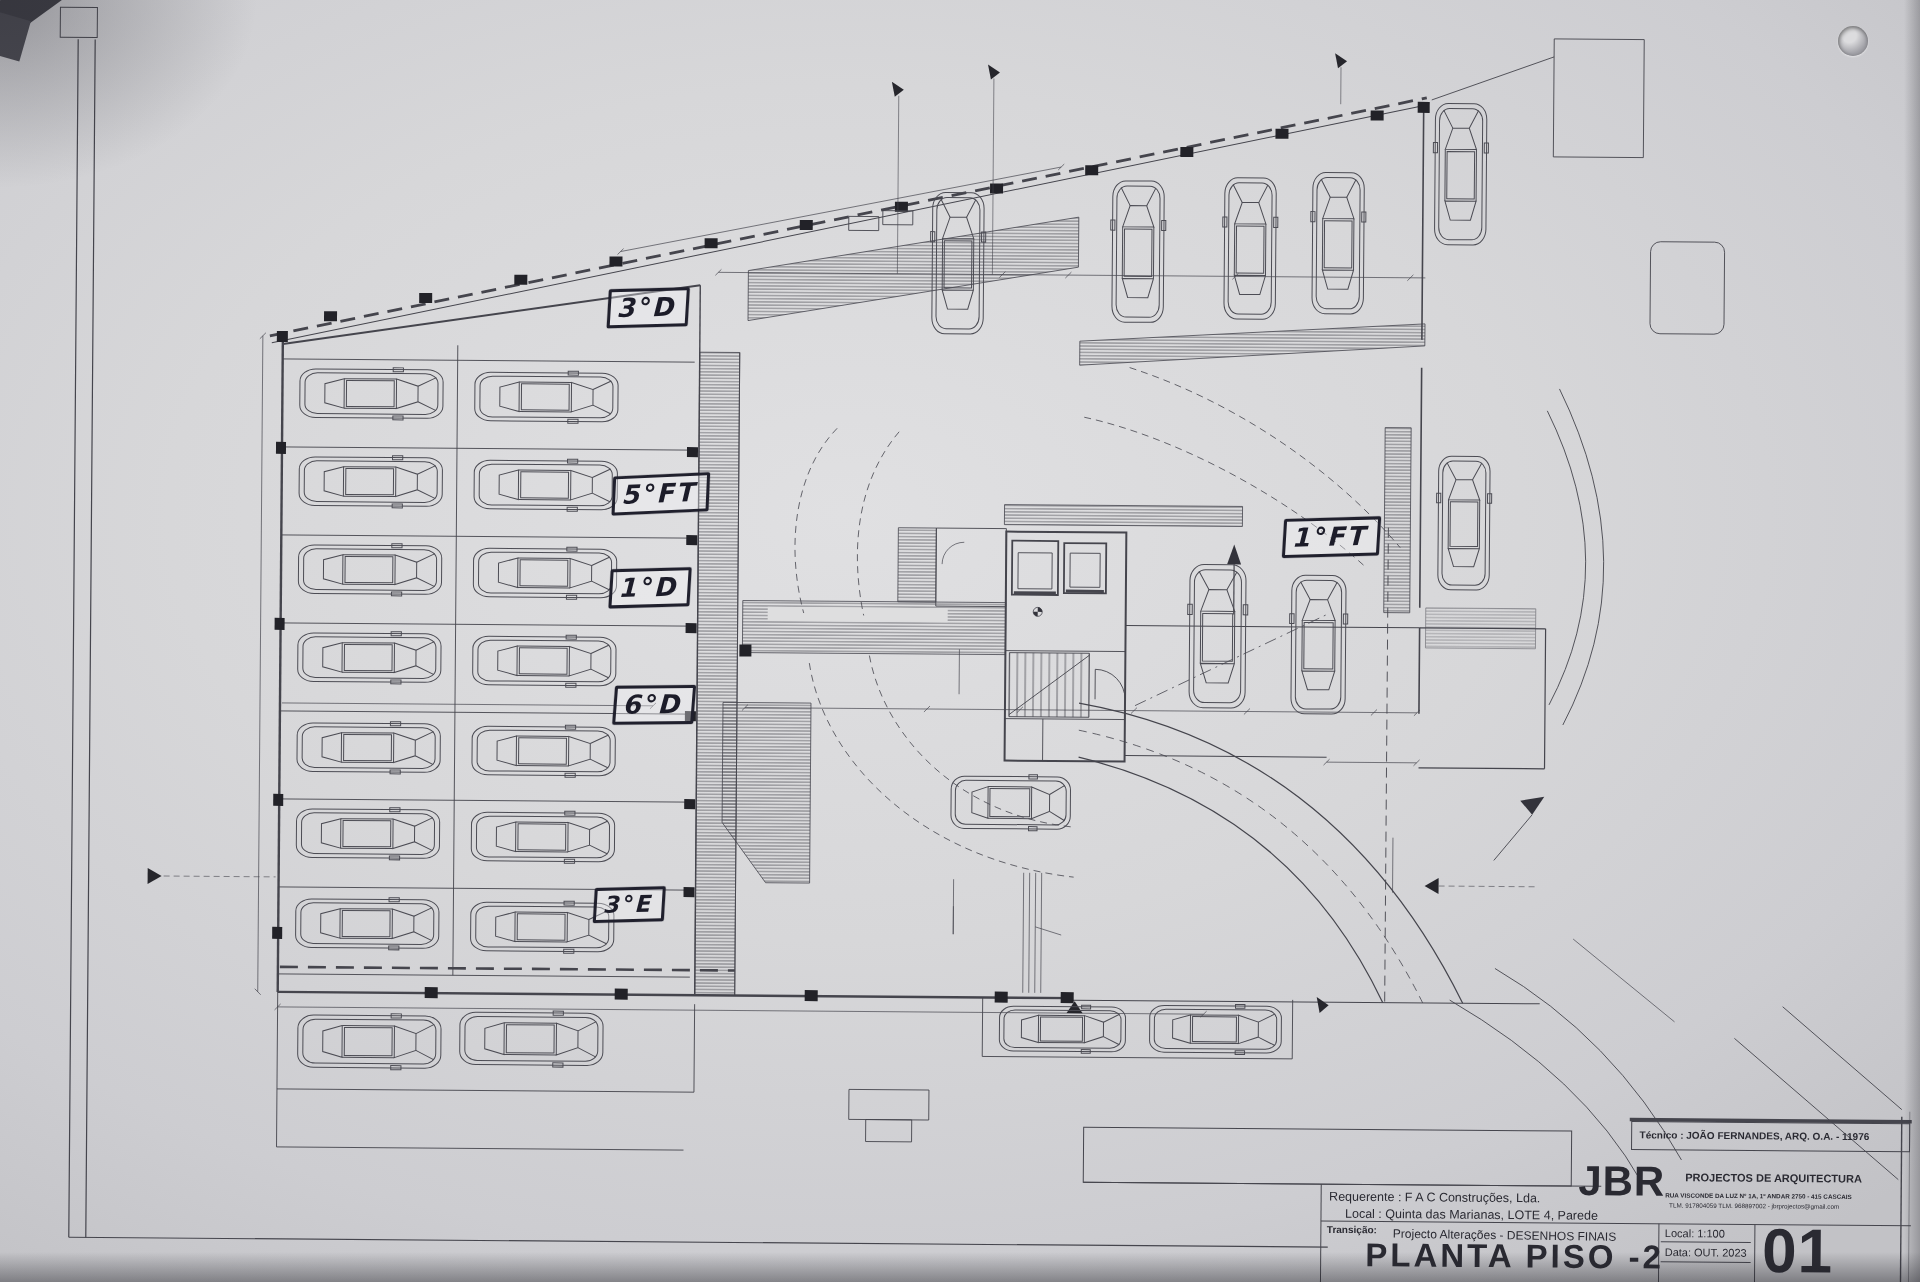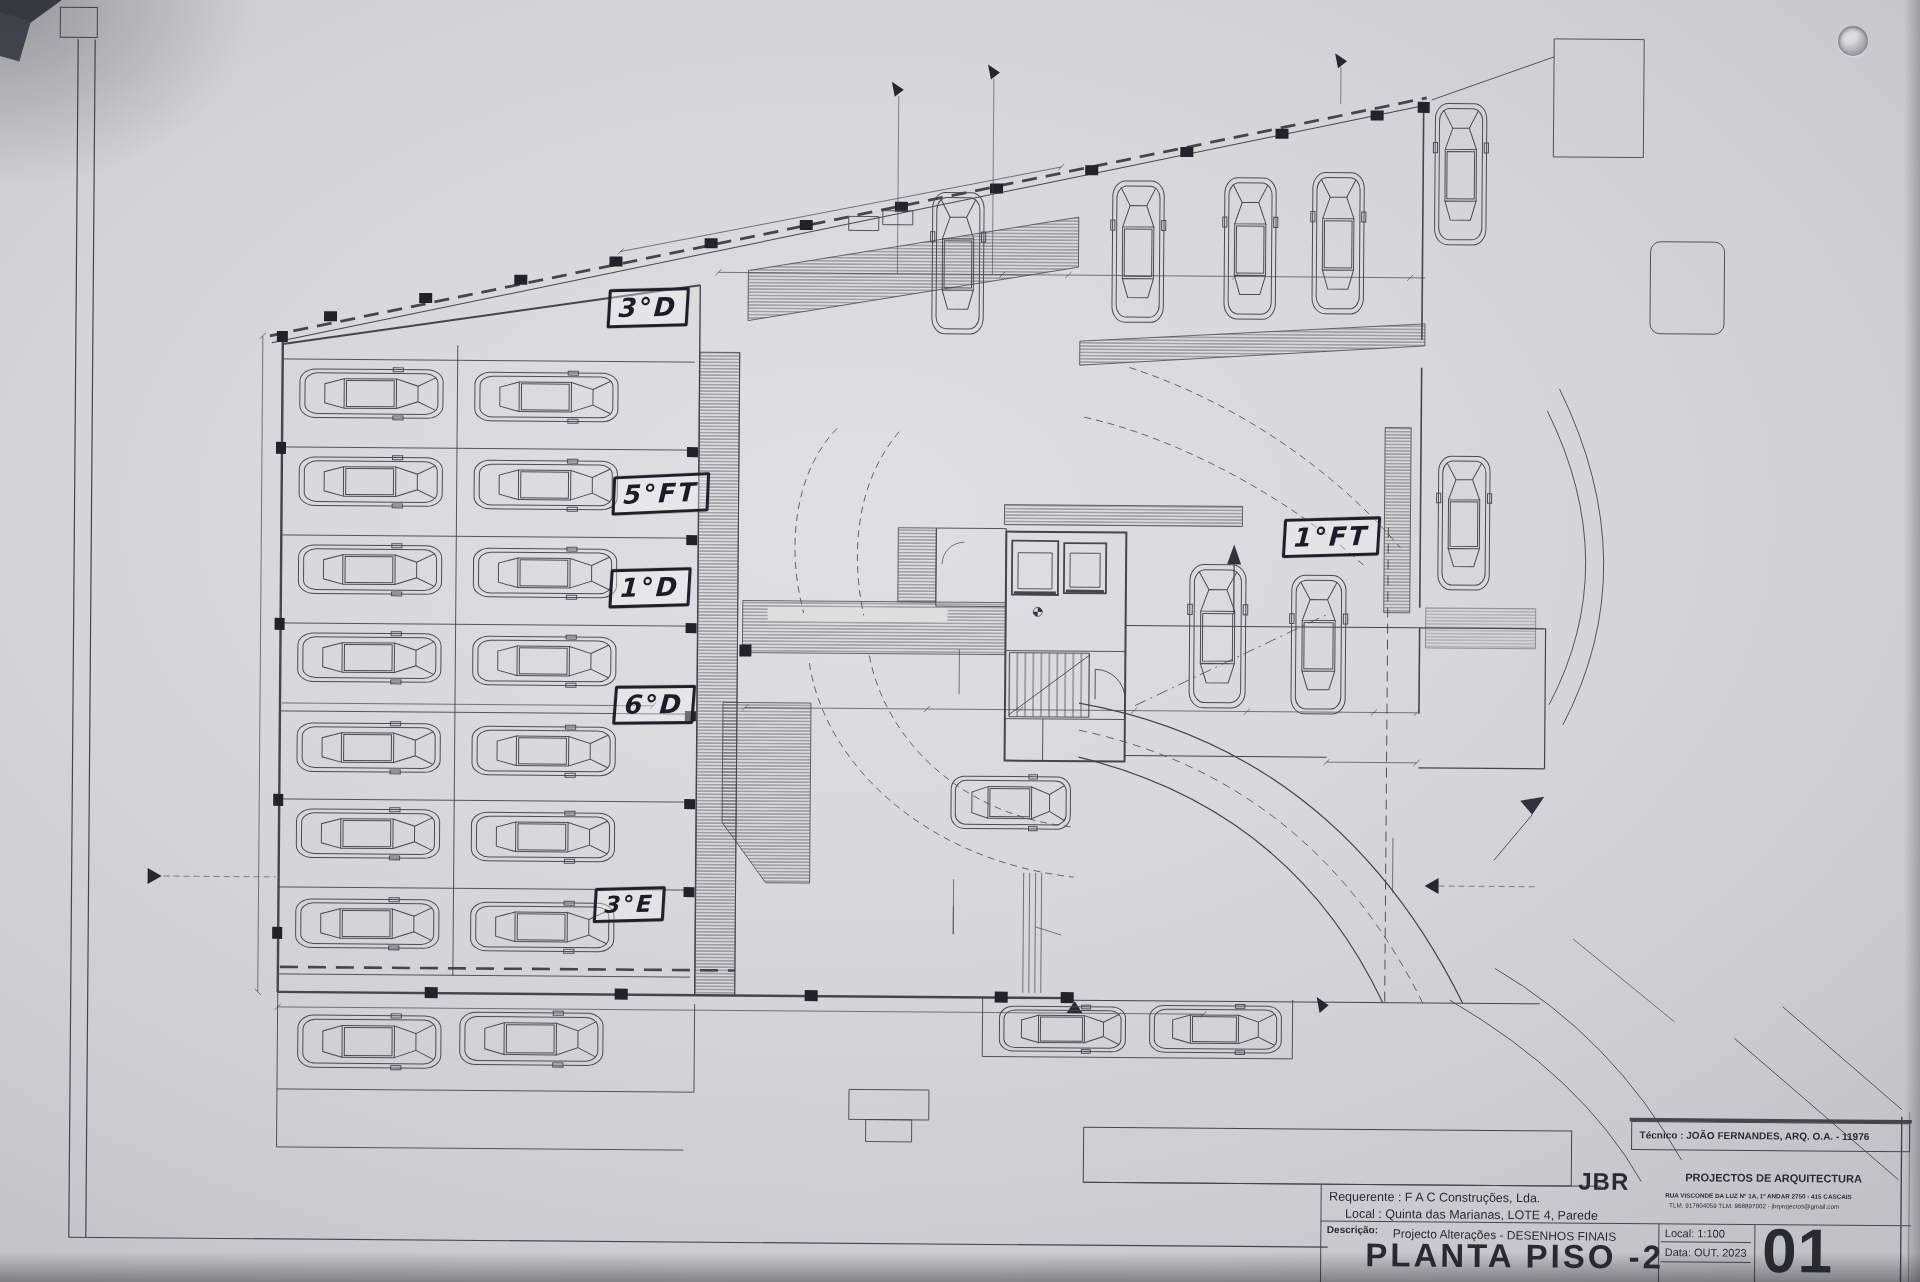--- a/index.html
+++ b/index.html
@@ -15,21 +15,21 @@
   .t.b{font-weight:bold;color:#28282f;}
   
   .hw{position:absolute;transform:translate(-50%,-50%) rotate(calc(var(--r,0)*1deg)) skewX(-5deg);
       font:italic 700 26px "DejaVu Sans",sans-serif;color:#1c1c29;border:3.5px solid #20202d;
       border-radius:2px;padding:1px 8px 2px;letter-spacing:2px;background:rgba(250,250,252,.35);
       box-shadow:0 0 0 .5px rgba(28,28,40,.25);}
   
   .tb{position:absolute;color:#2a2a32;line-height:1.05;white-space:nowrap;}
   .big-title{font-weight:bold;font-size:33px;letter-spacing:3px;transform:translate(-50%,-50%);}
   .sheet-num{font-weight:bold;font-size:62px;transform:translate(-50%,-50%);letter-spacing:1px;}
-  .jbr{font-weight:bold;font-size:24px;letter-spacing:1px;transform:translate(0,-50%);}
+  .jbr{font-weight:bold;font-size:42px;letter-spacing:1px;transform:translate(0,-50%);}
   
   .corner-a{position:absolute;left:-14px;top:-12px;width:74px;height:36px;background:#3c3c44;transform:rotate(-36deg);}
   .corner-b{position:absolute;left:-20px;top:14px;width:46px;height:42px;background:#4a4a52;transform:rotate(16deg);}
   .hole{position:absolute;left:1838px;top:26px;width:30px;height:30px;border-radius:50%;
         background:radial-gradient(circle at 38% 32%, #dcdcde 25%, #a2a2a8 65%, #84848a);
         box-shadow:inset 1px 2px 4px rgba(0,0,0,.45), 0 1px 2px rgba(255,255,255,.5);}
   .shadow-b{position:absolute;left:0;right:0;bottom:0;height:30px;background:linear-gradient(rgba(0,0,0,0),rgba(32,32,38,.42));}
   .shadow-r{position:absolute;right:0;top:0;bottom:0;width:16px;background:linear-gradient(90deg,rgba(0,0,0,0),rgba(40,40,46,.28));}
   .shadow-tl{position:absolute;left:0;top:0;width:260px;height:190px;background:radial-gradient(ellipse at top left, rgba(45,45,52,.35), rgba(0,0,0,0) 70%);}
 </style>
@@ -365,21 +365,21 @@
   </div>
 
   <div>
     <span class="tb" style="left:1646px;top:1126px;transform:translate(0,-50%);font-size:10px;font-weight:bold">Técnico : JOÃO FERNANDES, ARQ.   O.A. - 11976</span>
     <span class="tb jbr" style="left:1585px;top:1172px">JBR</span>
     <span class="tb" style="left:1692px;top:1168px;transform:translate(0,-50%);font-size:11px;font-weight:bold">PROJECTOS DE ARQUITECTURA</span>
     <span class="tb" style="left:1672px;top:1186px;transform:translate(0,-50%);font-size:6.3px;font-weight:bold">RUA VISCONDE DA LUZ Nº 1A, 1º ANDAR   2750 - 415 CASCAIS</span>
     <span class="tb" style="left:1676px;top:1196px;transform:translate(0,-50%);font-size:6.3px">TLM. 917804059  TLM. 968897002  -  jbrprojectos@gmail.com</span>
     <span class="tb" style="left:1336px;top:1190px;transform:translate(0,-50%);font-size:12.5px">Requerente : F A C  Construções, Lda.</span>
     <span class="tb" style="left:1352px;top:1207px;transform:translate(0,-50%);font-size:12.5px">Local : Quinta das Marianas, LOTE 4, Parede</span>
-    <span class="tb" style="left:1334px;top:1223px;transform:translate(0,-50%);font-size:10px;font-weight:bold">Descrição:</span>
+    <span class="tb" style="left:1334px;top:1223px;transform:translate(0,-50%);font-size:10px;font-weight:bold">Transição:</span>
     <span class="tb" style="left:1400px;top:1227px;transform:translate(0,-50%) rotate(.4deg);font-size:12px">Projecto Alterações - DESENHOS FINAIS</span>
     <span class="tb big-title" style="left:1522px;top:1248px">PLANTA PISO -2</span>
     <span class="tb" style="left:1672px;top:1224px;transform:translate(0,-50%);font-size:11px">Local: 1:100</span>
     <span class="tb" style="left:1672px;top:1243px;transform:translate(0,-50%);font-size:11px">Data: OUT. 2023</span>
     <span class="tb sheet-num" style="left:1805px;top:1240px">01</span>
   </div>
 
   </div>
 
   <div class="corner-a"></div>

